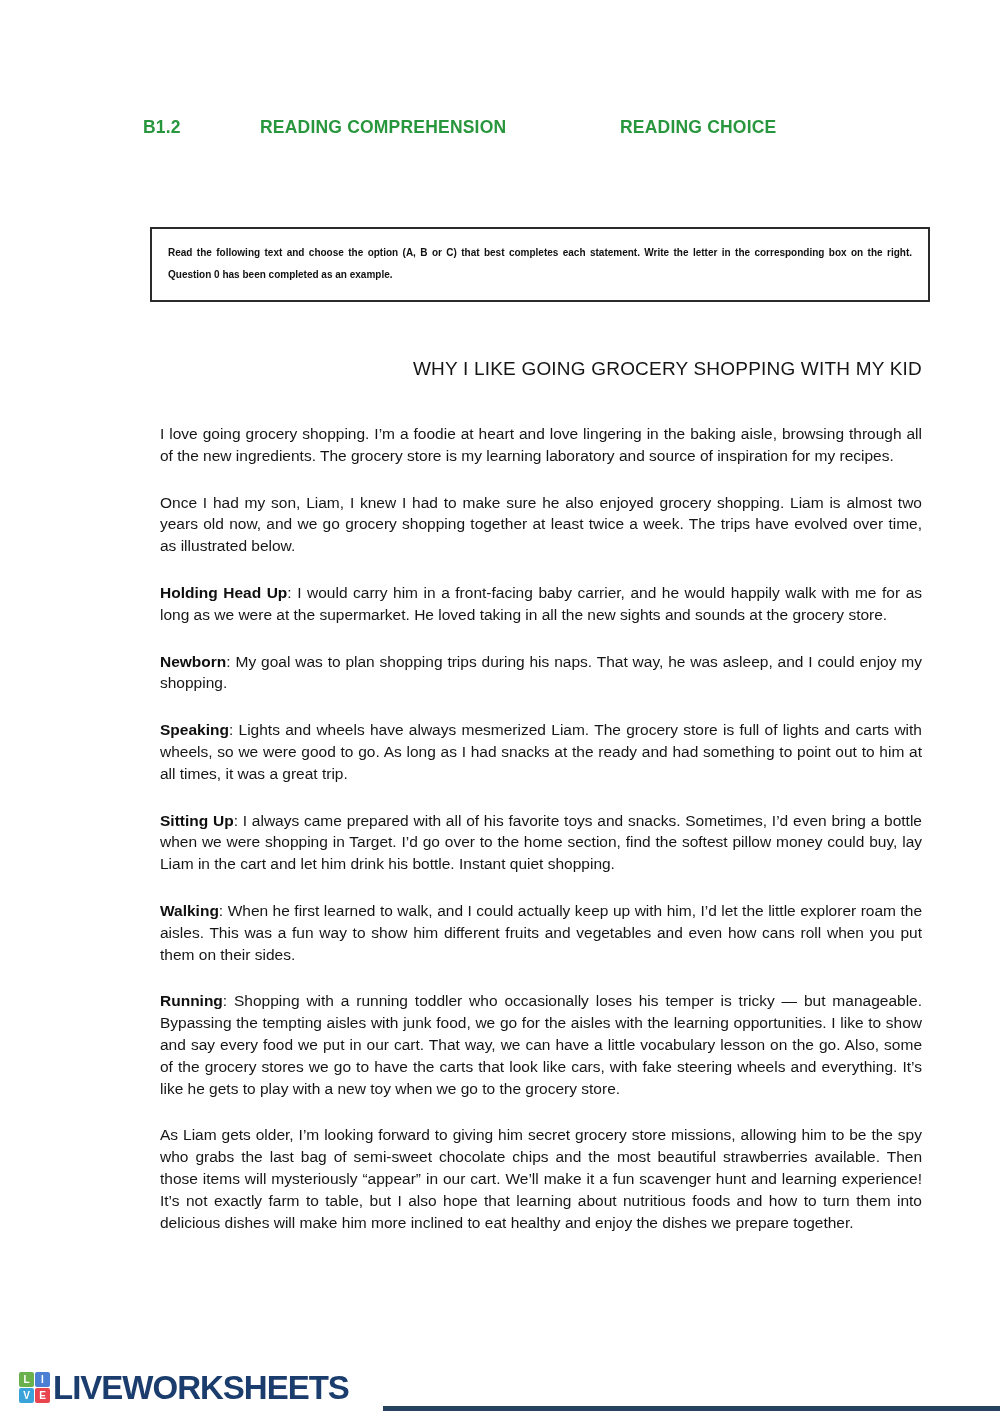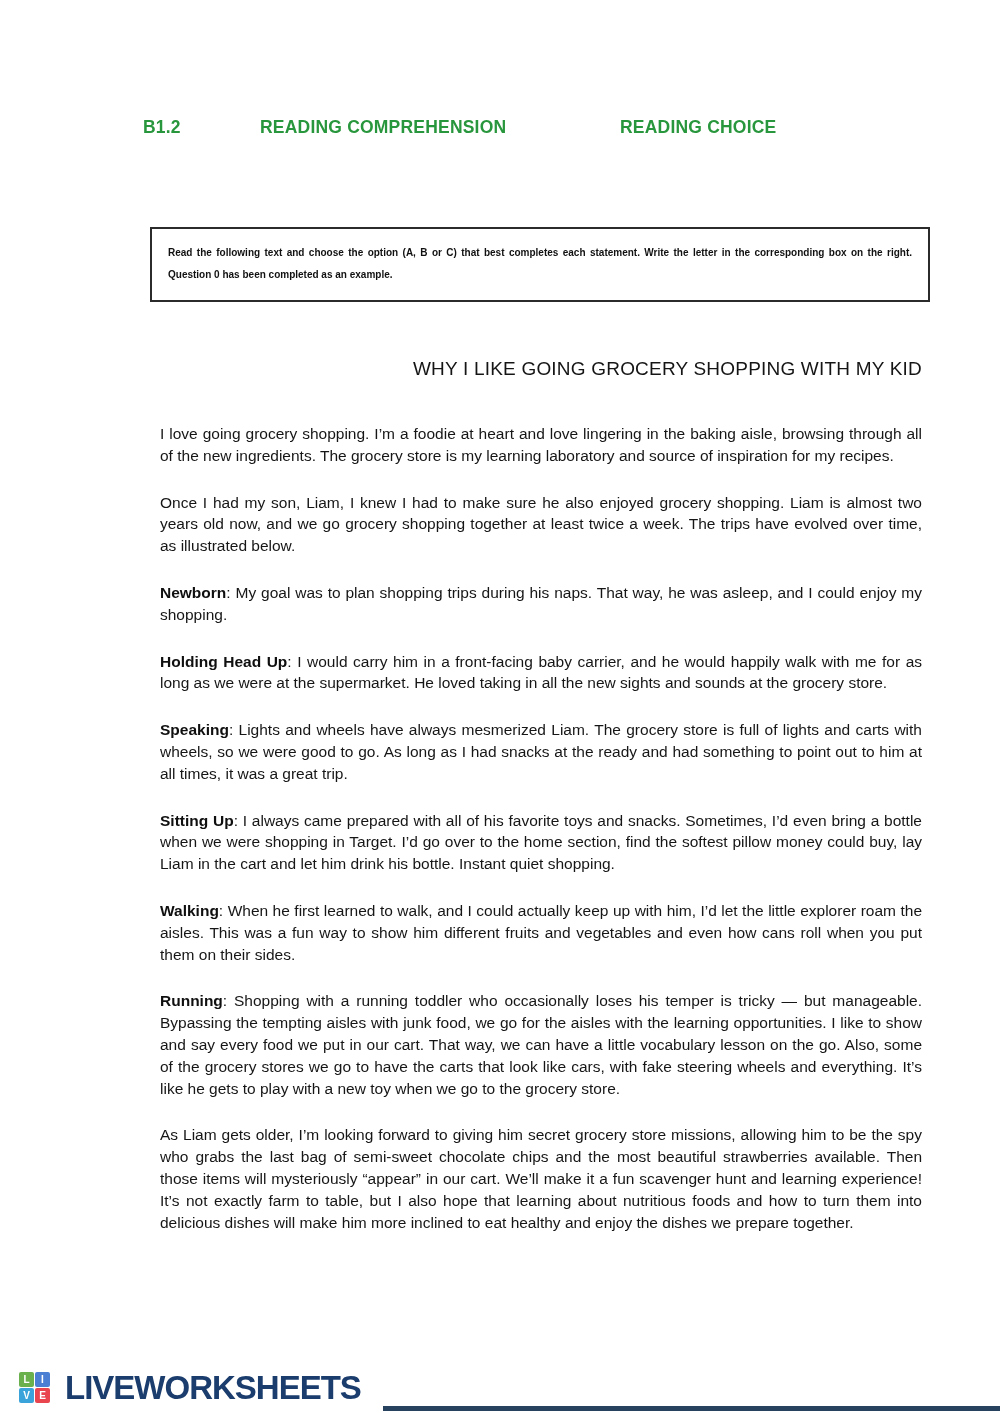--- a/index.html
+++ b/index.html
@@ -94,21 +94,20 @@
     align-items: center;
     justify-content: center;
     line-height: 1;
   }
   .logo-wordmark {
     font-size: 33px;
     font-weight: bold;
     color: #1b3d6d;
     letter-spacing: -1px;
     line-height: 1;
-    margin-left: 12px;
   }
 
   
   .bottom-strip {
     position: absolute;
     left: 383px;
     right: 0;
     bottom: 2px;
     height: 5px;
     background: #27425e;
@@ -125,22 +124,22 @@
 
 <div class="instruction-box">
   <span>Read the following text and choose the option (A, B or C) that best completes each statement. Write the letter in the corresponding box on the right. Question 0 has been completed as an example.</span>
 </div>
 
 <div class="article-title">WHY I LIKE GOING GROCERY SHOPPING WITH MY KID</div>
 
 <div class="article-body">
     <p>I love going grocery shopping. I’m a foodie at heart and love lingering in the baking aisle, browsing through all of the new ingredients. The grocery store is my learning laboratory and source of inspiration for my recipes.</p>
     <p>Once I had my son, Liam, I knew I had to make sure he also enjoyed grocery shopping. Liam is almost two years old now, and we go grocery shopping together at least twice a week. The trips have evolved over time, as illustrated below.</p>
+    <p><strong>Holding Head Up</strong>: I would carry him in a front-facing baby carrier, and he would happily walk with me for as long as we were at the supermarket. He loved taking in all the new sights and sounds at the grocery store.</p>
     <p><strong>Newborn</strong>: My goal was to plan shopping trips during his naps. That way, he was asleep, and I could enjoy my shopping.</p>
-    <p><strong>Holding Head Up</strong>: I would carry him in a front-facing baby carrier, and he would happily walk with me for as long as we were at the supermarket. He loved taking in all the new sights and sounds at the grocery store.</p>
     <p><strong>Speaking</strong>: Lights and wheels have always mesmerized Liam. The grocery store is full of lights and carts with wheels, so we were good to go. As long as I had snacks at the ready and had something to point out to him at all times, it was a great trip.</p>
     <p><strong>Sitting Up</strong>: I always came prepared with all of his favorite toys and snacks. Sometimes, I’d even bring a bottle when we were shopping in Target. I’d go over to the home section, find the softest pillow money could buy, lay Liam in the cart and let him drink his bottle. Instant quiet shopping.</p>
     <p><strong>Walking</strong>: When he first learned to walk, and I could actually keep up with him, I’d let the little explorer roam the aisles. This was a fun way to show him different fruits and vegetables and even how cans roll when you put them on their sides.</p>
     <p><strong>Running</strong>: Shopping with a running toddler who occasionally loses his temper is tricky — but manageable. Bypassing the tempting aisles with junk food, we go for the aisles with the learning opportunities. I like to show and say every food we put in our cart. That way, we can have a little vocabulary lesson on the go. Also, some of the grocery stores we go to have the carts that look like cars, with fake steering wheels and everything. It’s like he gets to play with a new toy when we go to the grocery store.</p>
     <p>As Liam gets older, I’m looking forward to giving him secret grocery store missions, allowing him to be the spy who grabs the last bag of semi-sweet chocolate chips and the most beautiful strawberries available. Then those items will mysteriously “appear” in our cart. We’ll make it a fun scavenger hunt and learning experience! It’s not exactly farm to table, but I also hope that learning about nutritious foods and how to turn them into delicious dishes will make him more inclined to eat healthy and enjoy the dishes we prepare together.</p>
   </div>
 
 <div class="footer-logo">
   <div class="logo-blocks">
       <div class="logo-block" style="background: rgb(106, 176, 76);">L</div>

